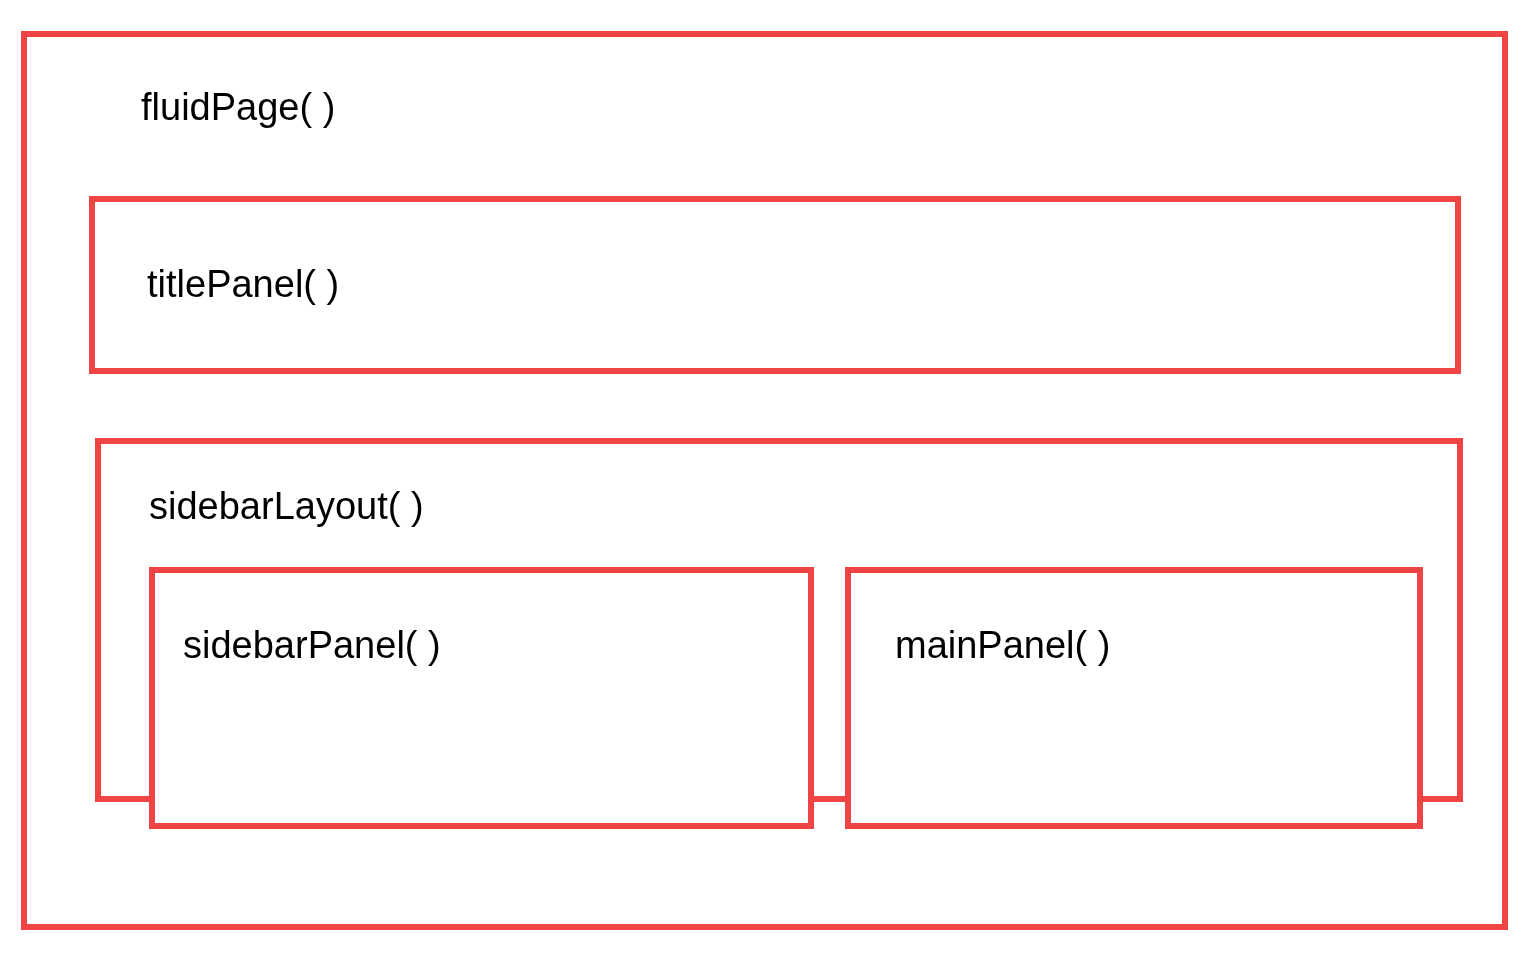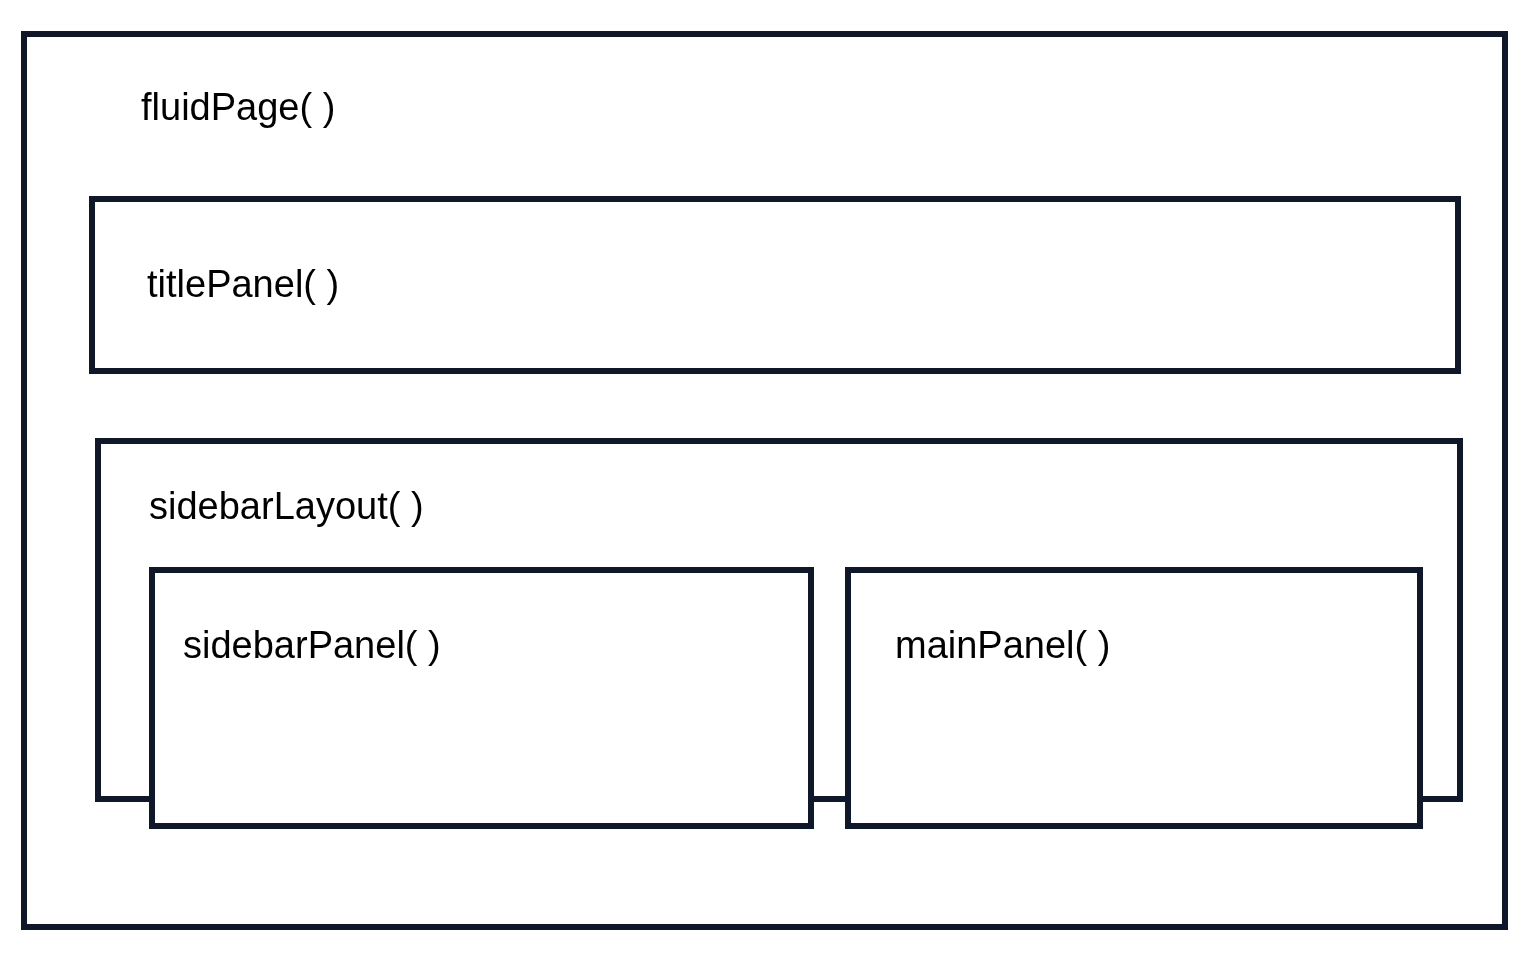--- a/index.html
+++ b/index.html
@@ -12,21 +12,21 @@
     width: 1534px;
     height: 960px;
     background: #ffffff;
     font-family: "Liberation Sans", "DejaVu Sans", sans-serif;
     color: #000000;
     overflow: hidden;
   }
   .box {
     position: absolute;
     box-sizing: border-box;
-    border: 6px solid #0f172a;
+    border: 6px solid #ef4444;
     background: #ffffff;
   }
   .box-label {
     position: absolute;
     font-size: 38px;
     line-height: 1.1;
     font-weight: 400;
     color: #000000;
     white-space: nowrap;
     letter-spacing: 0px;

